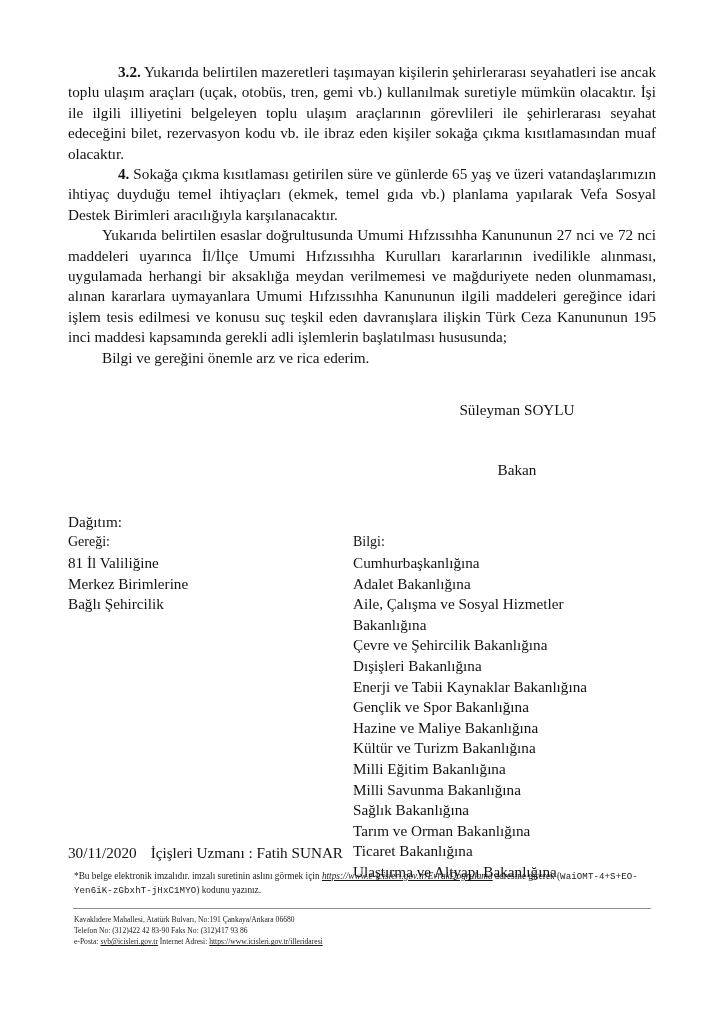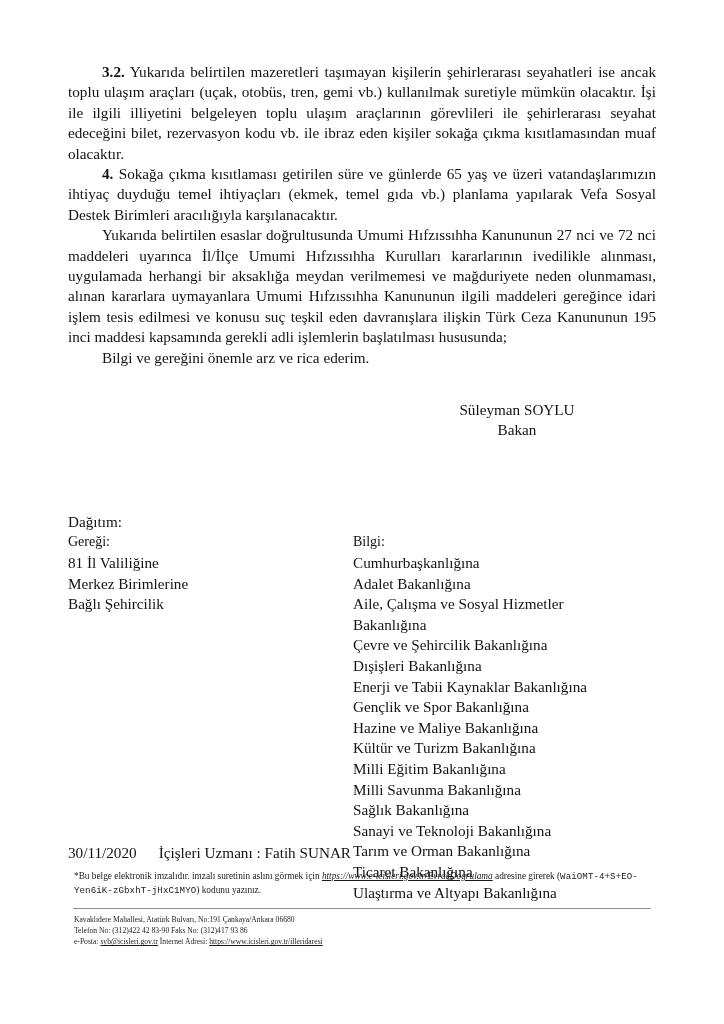--- a/index.html
+++ b/index.html
@@ -32,38 +32,39 @@
   p.body-par {
     margin: 0 0 0 0;
     font-size: 15.2px;
     line-height: 20.4px;
     text-align: justify;
     text-indent: 34px;
     hyphens: none;
   }
   p.body-par .lead {
     font-weight: bold;
+    margin-left: 16px;
   }
 
   .sig-block {
     position: absolute;
     left: 0;
     top: 338px;
     width: 588px;
     text-align: center;
   }
   .sig-inner {
     display: inline-block;
     margin-left: 310px;
     text-align: center;
     font-size: 15.2px;
     line-height: 20.4px;
   }
   .sig-name { white-space: nowrap; }
-  .sig-title { white-space: nowrap; }
+  .sig-title { white-space: nowrap; margin-top: 40px; }
 
   .ek-line {
     position: absolute;
     left: 0;
     top: 414px;
     font-size: 15.2px;
     line-height: 20.4px;
     white-space: nowrap;
   }
 
@@ -105,21 +106,21 @@
   }
 
   .date-row {
     position: absolute;
     left: 0;
     top: 781px;
     font-size: 15.2px;
     line-height: 20.4px;
     white-space: nowrap;
   }
-  .date-row .date-val { margin-right: 22px; }
+  .date-row .date-val { margin-right: 14px; }
 
   .efootnote {
     position: absolute;
     left: 6px;
     top: 808px;
     width: 580px;
     font-size: 9.3px;
     line-height: 12.6px;
     color: #1a1a1a;
     text-align: left;
@@ -199,21 +200,20 @@
           <div class="col-item">Bakanlığına</div>
           <div class="col-item">Çevre ve Şehircilik Bakanlığına</div>
           <div class="col-item">Dışişleri Bakanlığına</div>
           <div class="col-item">Enerji ve Tabii Kaynaklar Bakanlığına</div>
           <div class="col-item">Gençlik ve Spor Bakanlığına</div>
           <div class="col-item">Hazine ve Maliye Bakanlığına</div>
           <div class="col-item">Kültür ve Turizm Bakanlığına</div>
           <div class="col-item">Milli Eğitim Bakanlığına</div>
           <div class="col-item">Milli Savunma Bakanlığına</div>
           <div class="col-item">Sağlık Bakanlığına</div>
-          <div class="col-item">Sanayi ve Teknoloji Bakanlığına</div>
           <div class="col-item">Tarım ve Orman Bakanlığına</div>
           <div class="col-item">Ticaret Bakanlığına</div>
           <div class="col-item">Ulaştırma ve Altyapı Bakanlığına</div>
         </div>
 
       </div>
     </div>
 
     <div class="date-row">
       <span class="date-val">30/11/2020</span><span>İçişleri Uzmanı : Fatih SUNAR</span>

